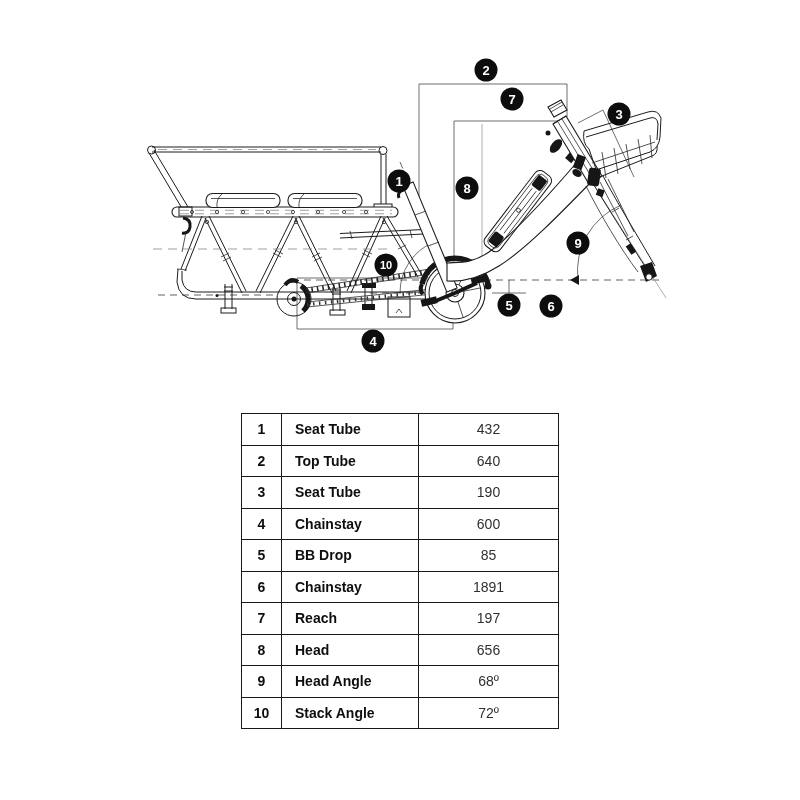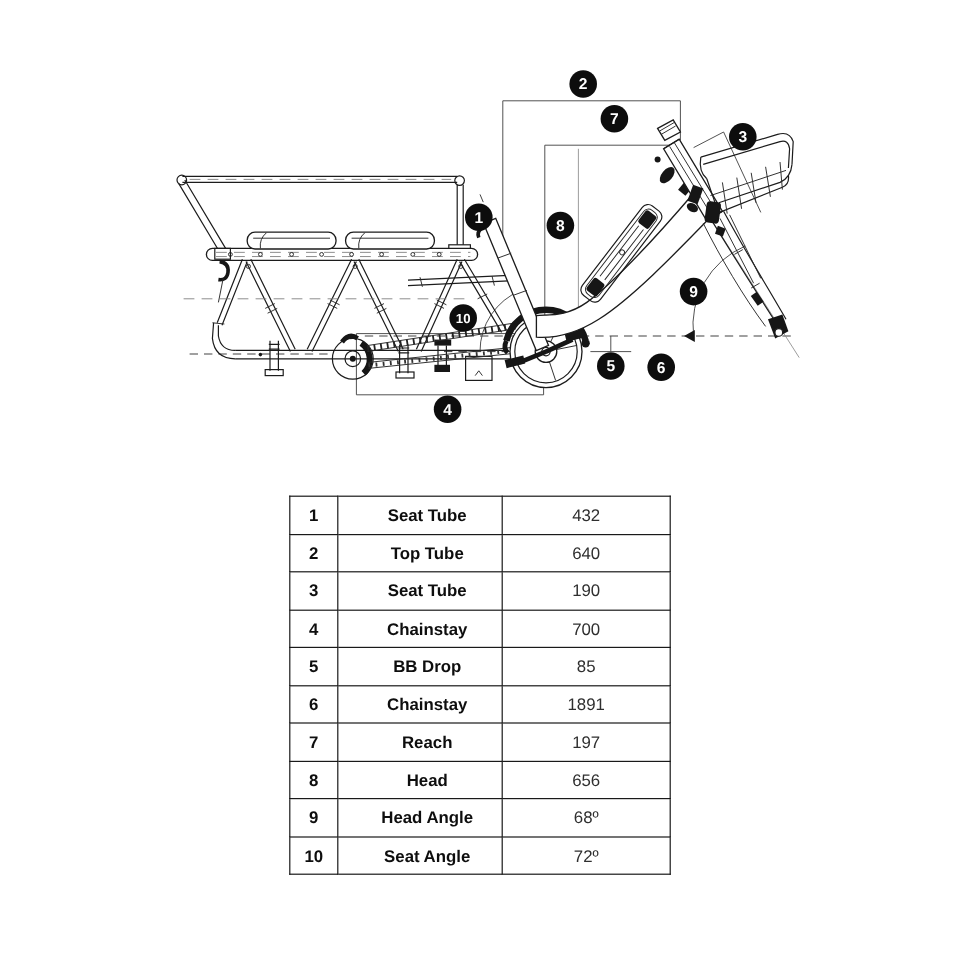--- a/index.html
+++ b/index.html
@@ -11,21 +11,21 @@
   .geo-table{position:absolute;left:241px;top:413px;width:317px;border-collapse:collapse;
              table-layout:fixed;}
   .geo-table col.c-num{width:40px;}
   .geo-table col.c-label{width:137px;}
   .geo-table col.c-val{width:140px;}
   .geo-table th{background:#0b0b0b;border:1px solid #0b0b0b;height:28px;
                 color:#ffffff;font-size:14.5px;font-weight:bold;letter-spacing:.5px;text-align:center;}
   .geo-table td{border:1px solid #191919;height:28.5px;font-size:14px;vertical-align:middle;
                 background:#ffffff;}
   .geo-table td.num{text-align:center;font-weight:bold;color:#0e0e0e;}
-  .geo-table td.label{text-align:center;padding-left:13px;font-weight:bold;color:#0e0e0e;}
+  .geo-table td.label{text-align:left;padding-left:13px;font-weight:bold;color:#0e0e0e;}
   .geo-table td.val{text-align:center;font-weight:400;color:#2f2f2f;}
   .ink-thin{stroke:#2a2a2a;fill:none;stroke-width:.8;}
   .tube{stroke:#1c1c1c;fill:none;stroke-width:1;}
   .dim{stroke:#4a4a4a;fill:none;stroke-width:.8;}
   .dimfaint{stroke:#8a8a8a;fill:none;stroke-width:.7;}
   .dash{stroke:#3a3a3a;fill:none;stroke-width:.8;stroke-dasharray:7 5;}
   .dashlite{stroke:#777;fill:none;stroke-width:.7;stroke-dasharray:9 6;}
   .blk{fill:#161616;stroke:none;}
   .thick{stroke:#161616;fill:none;}
   .whitefill{fill:#ffffff;stroke:#1c1c1c;stroke-width:1.1;}
@@ -306,21 +306,21 @@
     <td class="val">640</td>
   </tr>
   <tr>
     <td class="num">3</td>
     <td class="label">Seat Tube</td>
     <td class="val">190</td>
   </tr>
   <tr>
     <td class="num">4</td>
     <td class="label">Chainstay</td>
-    <td class="val">700</td>
+    <td class="val">600</td>
   </tr>
   <tr>
     <td class="num">5</td>
     <td class="label">BB Drop</td>
     <td class="val">85</td>
   </tr>
   <tr>
     <td class="num">6</td>
     <td class="label">Chainstay</td>
     <td class="val">1891</td>
@@ -335,19 +335,19 @@
     <td class="label">Head</td>
     <td class="val">656</td>
   </tr>
   <tr>
     <td class="num">9</td>
     <td class="label">Head Angle</td>
     <td class="val">68º</td>
   </tr>
   <tr>
     <td class="num">10</td>
-    <td class="label">Seat Angle</td>
+    <td class="label">Stack Angle</td>
     <td class="val">72º</td>
   </tr>
 </tbody>
     </table>
 
 </div>
 
 </body></html>

